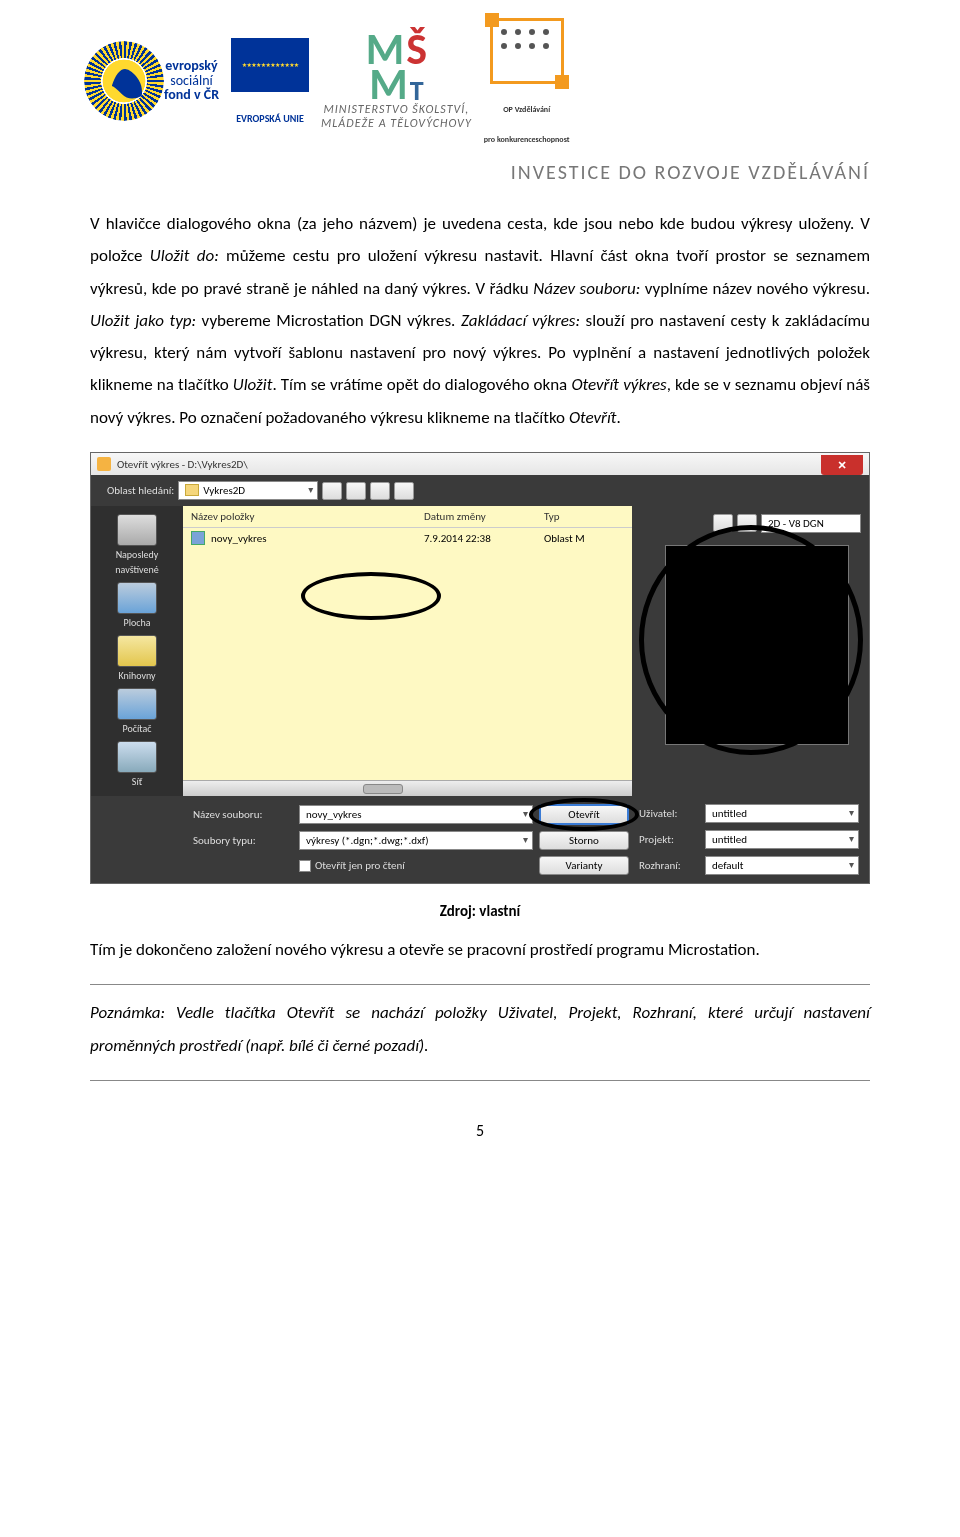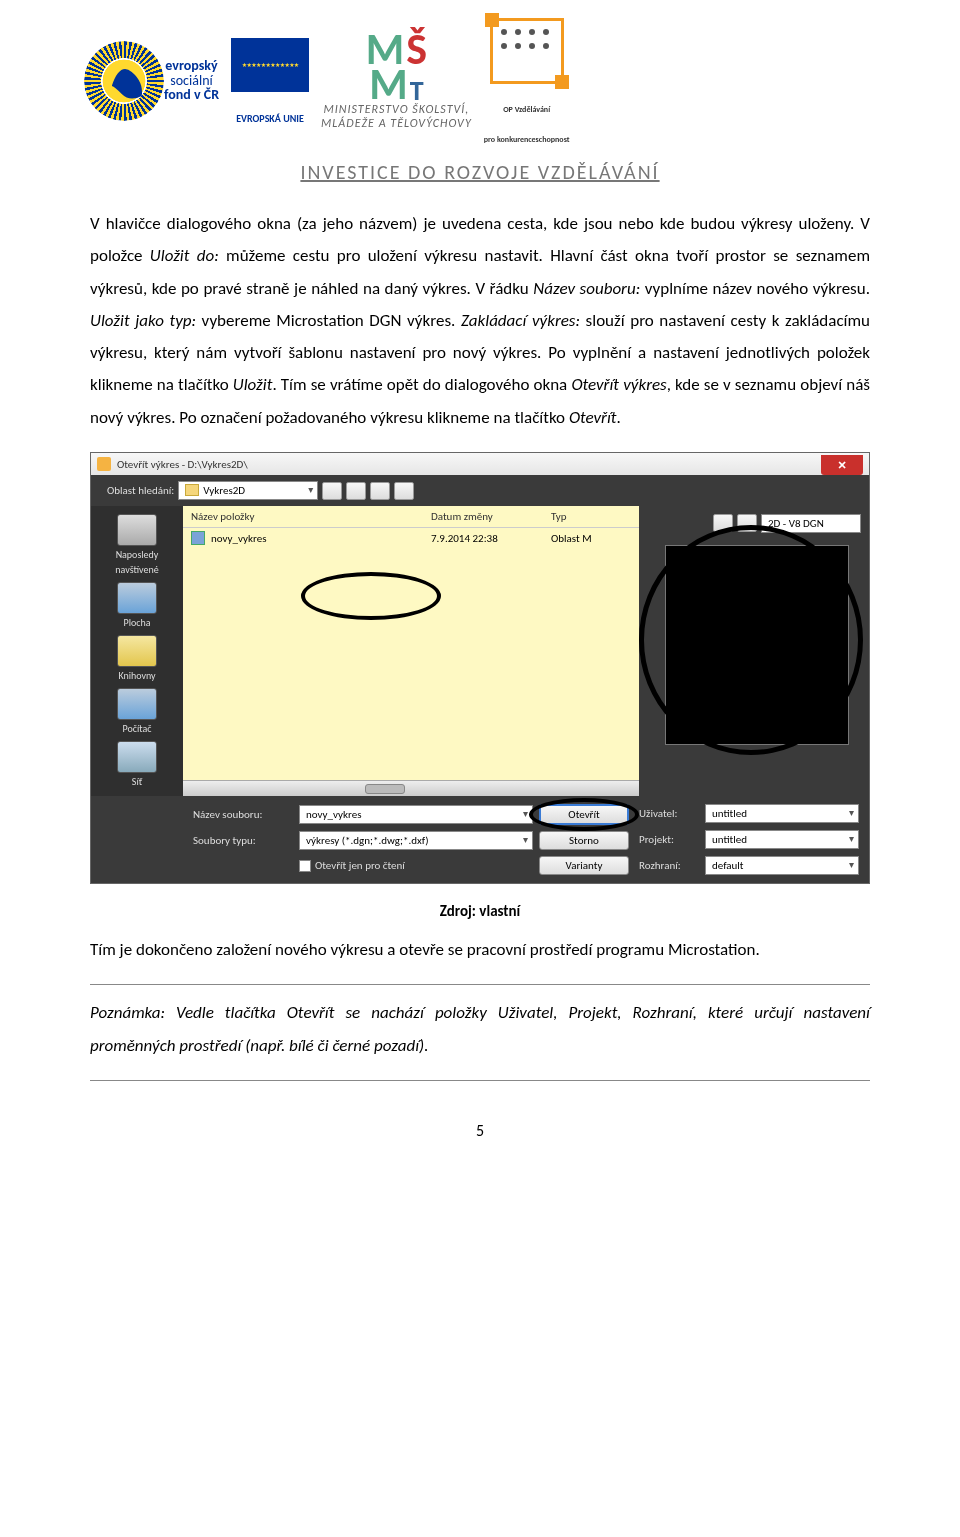--- a/index.html
+++ b/index.html
@@ -20,21 +20,21 @@
   .msmt-m { font-size: 44px; font-weight:bold; color:#5a8; line-height:0.8;}
   .msmt-s { font-size: 44px; font-weight:bold; color:#c33; line-height:0.8;}
   .msmt-t { font-size: 28px; font-weight:bold; color:#369; line-height:0.8;}
   .msmt-caption { font-size: 12px; letter-spacing:1px; color:#666; text-align:center;font-style:italic;}
   .op-logo { border:3px solid #f39a1f; width:74px; height:66px; position:relative; }
   .op-logo::before{content:""; position:absolute; left:-8px; top:-8px; width:14px;height:14px;background:#f39a1f;}
   .op-logo::after{content:""; position:absolute; right:-8px; bottom:-8px; width:14px;height:14px;background:#f39a1f;}
   .op-dots { position:absolute; inset:8px; display:grid; grid-template-columns:repeat(4,1fr); grid-auto-rows:10px; gap:4px;}
   .op-dots i{ width:6px;height:6px;border-radius:50%;background:#555;}
   .op-caption{ font-size:8px; font-weight:bold; text-align:left; margin-top:20px;}
-  .tagline { text-align:center; font-size: 20px; letter-spacing: 2px; color:#777; font-weight: 400; margin: 10px 0 24px 0; text-decoration: underline;}
+  .tagline { text-align:right; font-size: 20px; letter-spacing: 2px; color:#777; font-weight: 400; margin: 10px 0 24px 0;}
   .body-text { font-size: 17px; line-height: 1.9; text-align: justify; margin-bottom: 18px; }
   .body-text em { font-style: italic; }
   .screenshot { margin: 8px 0 18px 0; }
   .dialog { border: 1px solid #666; background: #3a3a3a; font-size: 11px; color:#fff; position:relative;}
   .titlebar { background: linear-gradient(#f7f7f7,#e6e6e6); color:#333; padding:4px 6px; display:flex; align-items:center; gap:6px;}
   .titlebar .ticon{ width:14px;height:14px;background:#f5b342;border-radius:2px;}
   .close-x { position:absolute; top:2px; right:6px; width:42px; height:20px; background:#c9302c; border-radius: 0 0 3px 3px; display:flex;align-items:center;justify-content:center;color:#fff;font-weight:bold;}
   .row-top { display:flex; align-items:center; gap:4px; padding:6px 16px;}
   .field-label { color:#ddd; font-size:11px; }
   .combo { background:#fff; color:#000; border:1px solid #888; padding:2px 16px 2px 6px; position:relative; min-width:140px;}
@@ -47,21 +47,21 @@
   .place .pi { width:40px; height:32px; border:1px solid #555; background:linear-gradient(#bcd, #6aa3d8); border-radius:3px;}
   .place.recent .pi{background:linear-gradient(#ddd,#aaa);}
   .place.lib .pi{background:linear-gradient(#f5e7a1,#e3c64d);}
   .place.net .pi{background:linear-gradient(#cde,#8ab);}
   .filepane { flex:1; background:#fef9c3; color:#000; display:flex; flex-direction:column;}
   .file-header{ display:flex; padding:4px 8px; font-size:11px; color:#333; border-bottom:1px solid #ccc;}
   .fh-name{flex:1;} .fh-date{width:120px;} .fh-type{width:80px;}
   .file-row{ display:flex; padding:3px 8px; font-size:11px; align-items:center;}
   .file-row .ficon{width:14px;height:14px;background:#7aa3d8;border:1px solid #4a6;margin-right:6px;}
   .ellipse-small{ position:absolute; left:118px; top:66px; width:140px; height:48px; border:4px solid #000; border-radius:50%; }
-  .preview { width:230px; background:#3a3a3a; padding:8px; display:flex; flex-direction:column; gap:6px;}
+  .preview { width:230px; background:#3a3a3a; padding:8px; display:flex; flex-direction:column; gap:6px;margin-left:7px;}
   .preview-top { display:flex; gap:4px; justify-content:flex-end;}
   .preview-combo { background:#fff;color:#000;border:1px solid #888;padding:2px 6px;font-size:11px;min-width:100px;}
   .preview-area{ flex:1; background:#3a3a3a; position:relative; min-height:220px;}
   .preview-black{ position:absolute; left:18px; top:6px; width:184px; height:200px; background:#000; border:1px solid #777;}
   .ellipse-big { position:absolute; left:-8px; top:-14px; width:224px; height:230px; border:5px solid #000; border-radius:50%;}
   .scrollbar{ height:16px; background:linear-gradient(#eee,#ccc); border-top:1px solid #aaa; display:flex;align-items:center;}
   .scrollbar .thumb{ width:40px;height:10px;background:#bbb;border:1px solid #888;margin-left:40%; border-radius:3px;}
   .bottom { padding:8px 10px; display:grid; grid-template-columns: 92px 1fr 230px; gap:0;}
   .bottom-mid { display:grid; grid-template-columns: 100px 1fr 90px; row-gap:6px; column-gap:6px; align-items:center;}
   .btn { background:linear-gradient(#f7f7f7,#ddd); color:#000; border:1px solid #888; padding:2px 8px; border-radius:3px; text-align:center; font-size:11px;}

